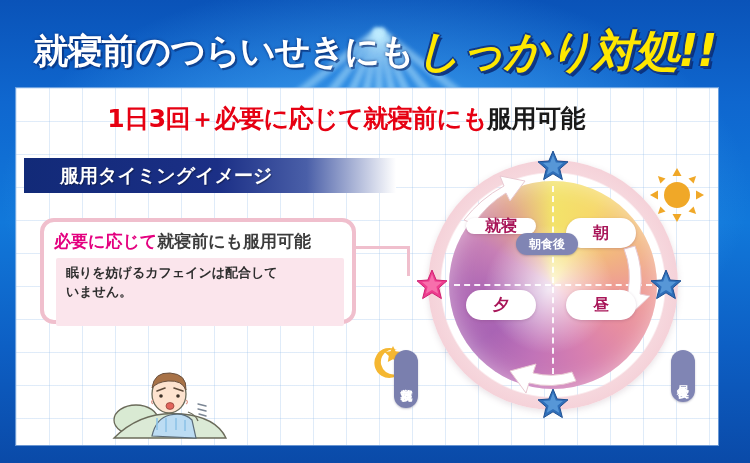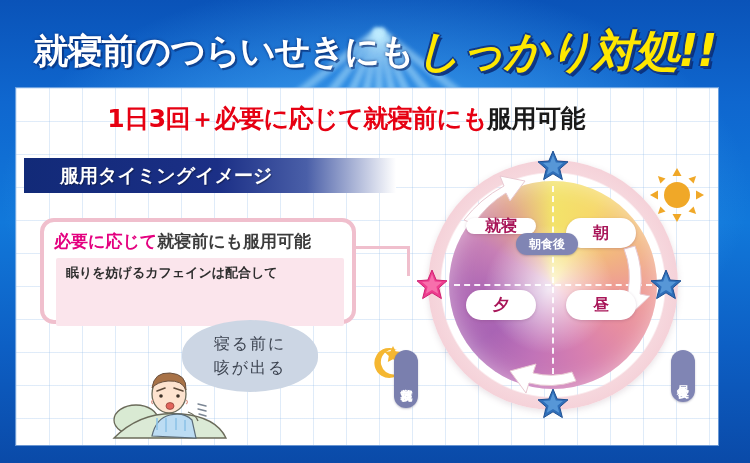--- a/index.html
+++ b/index.html
@@ -179,31 +179,26 @@
     <div class="banner">
       <span class="banner-text">服用タイミングイメージ</span>
     </div>
 
     <div class="callout">
       <div class="callout-title">
         <span class="co-pink">必要に応じて</span><span class="co-dark">就寝前にも服用可能</span>
       </div>
       <div class="callout-body">
         <span>眠りを妨げるカフェインは配合して</span>
+        <span style="padding-top:0">いません。</span>
       </div>
     </div>
     <div class="connector"></div>
     <div class="connector2"></div>
 
-    <div class="bubble">
-      <div class="bubble-text">
-        <span>寝る前に</span>
-        <span>咳が出る</span>
-      </div>
-    </div>
     <div class="bub-dot d1"></div>
     <div class="bub-dot d2"></div>
 
     <svg class="man" viewBox="0 0 116 84">
       <ellipse cx="24" cy="60" rx="22" ry="15" fill="#d9ead3" stroke="#6b6b5a" stroke-width="1.3"></ellipse>
       <path d="M2 78 Q30 50 70 54 Q104 57 114 78 Z" fill="#dbead6" stroke="#6b6b5a" stroke-width="1.3"></path>
       <path d="M40 76 Q44 58 58 55 Q72 52 80 60 L84 78 Z" fill="#bcdcf3" stroke="#5b6b78" stroke-width="1.2"></path>
       <path d="M45 70 l0 -12 M54 72 l0 -14 M64 70 l0 -12 M73 71 l0 -11" stroke="#8ec4e8" stroke-width="1.6" fill="none"></path>
       <ellipse cx="57" cy="34" rx="17" ry="19" fill="#fde3cf" stroke="#6b6b5a" stroke-width="1.3"></ellipse>
       <path d="M40 28 Q42 12 58 13 Q75 14 74 30 Q70 20 56 21 Q45 22 40 28 Z" fill="#a87247" stroke="#6b5240" stroke-width="1"></path>

